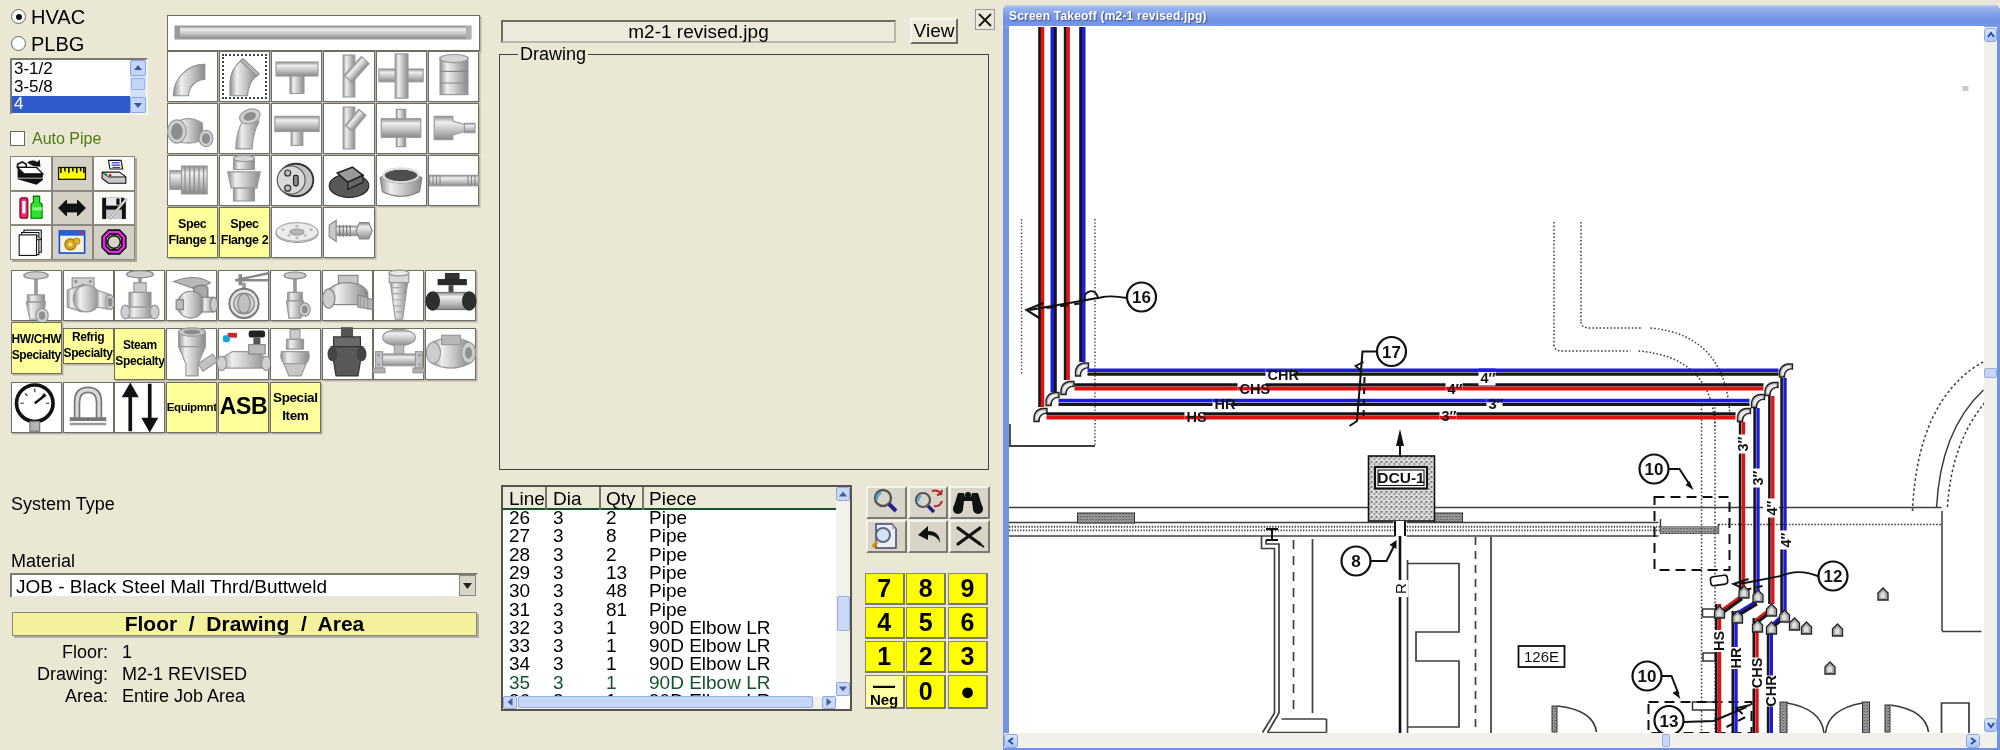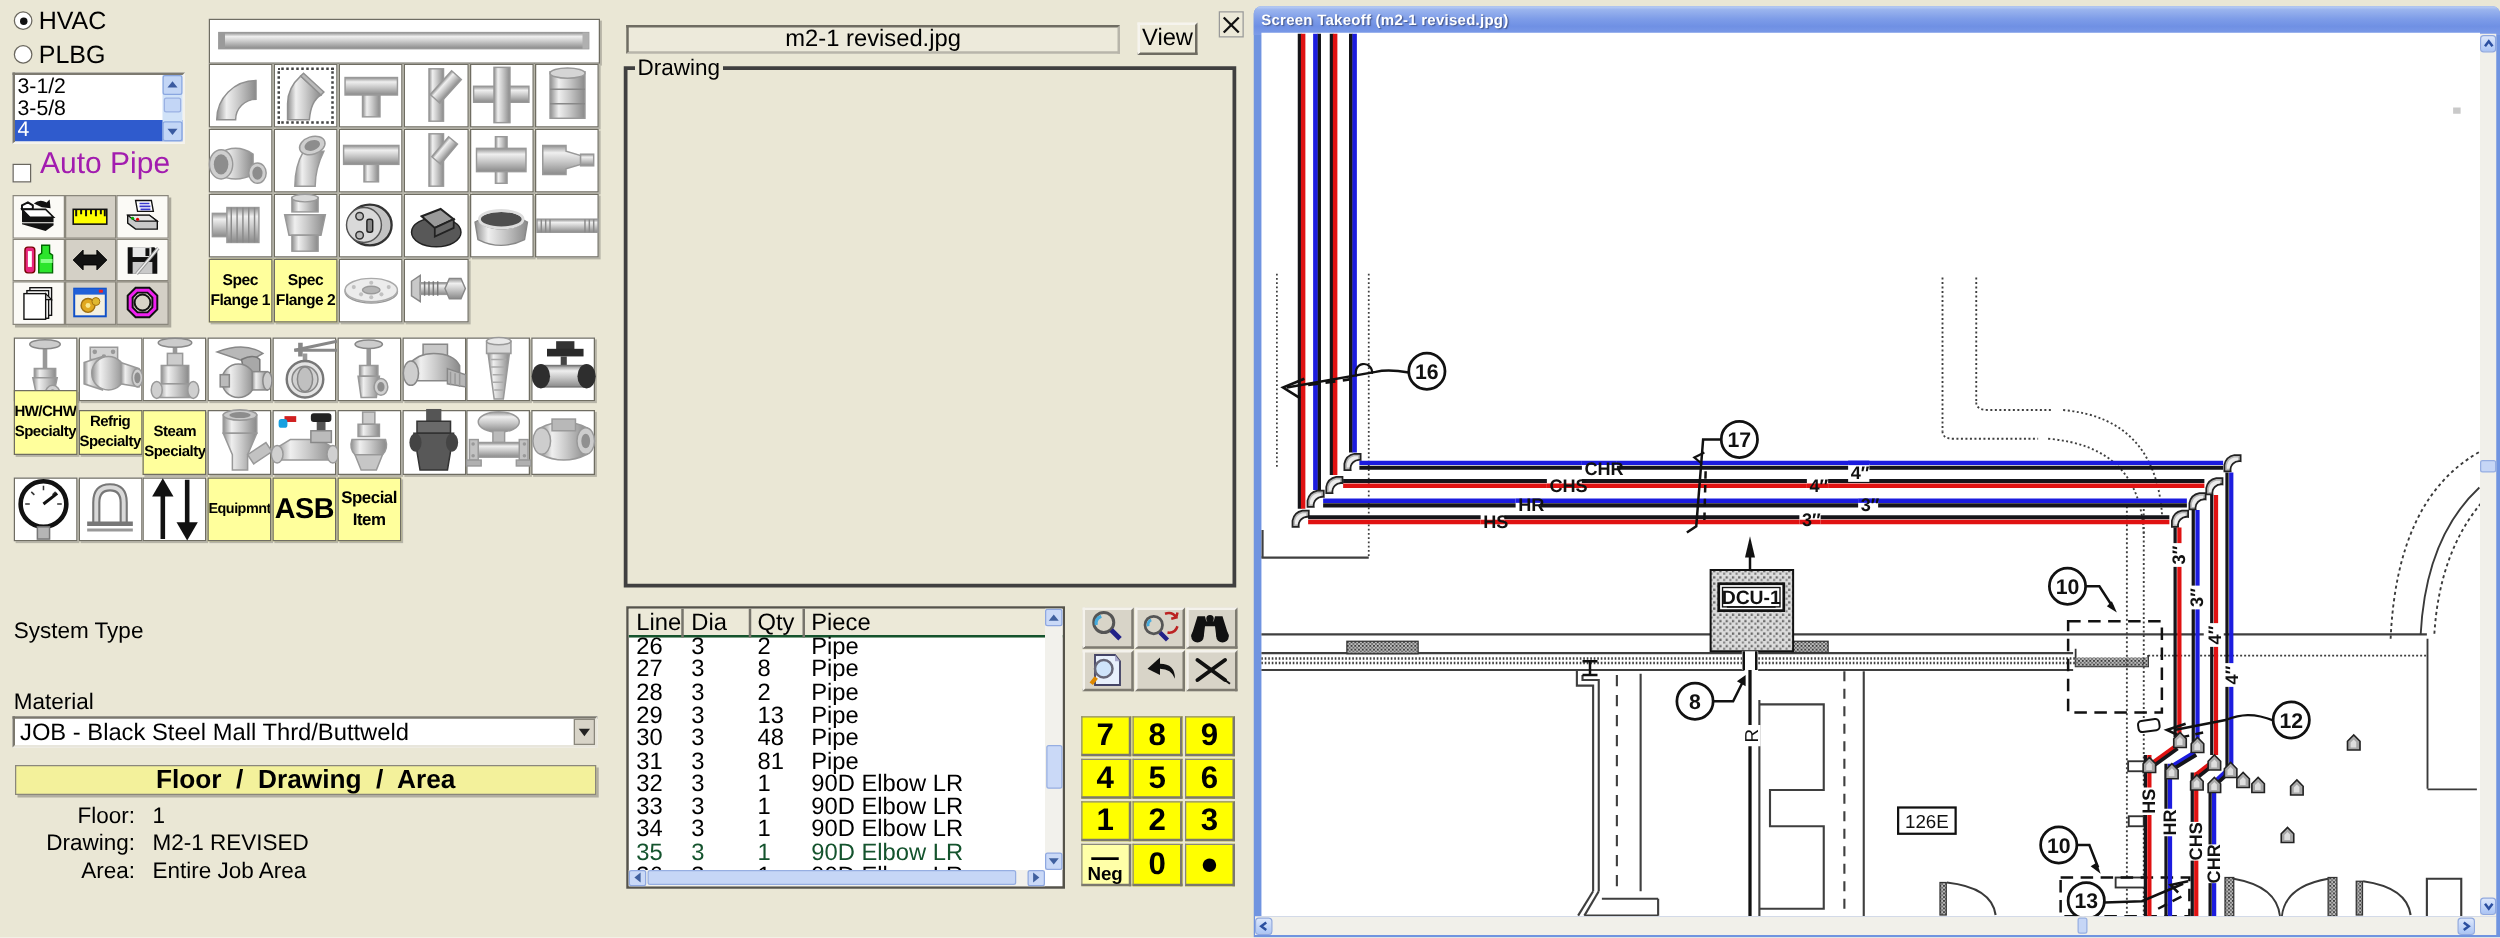--- a/index.html
+++ b/index.html
@@ -56,21 +56,21 @@
       </div>
  <div style="position:absolute;left:1px;top:18px;width:14px;height:12px;background:#c3d6f6;border:1px solid #9ab1e3;border-radius:2px"></div>
  <div style="position:absolute;left:0;bottom:0;width:16px;height:16px;background:#c3d6f6;border:1px solid #89a6e0;border-radius:2px" class="ct">
         <svg width="12" height="10">
           <path d="M6 8 L10 3 L2 3 Z" fill="#3a5aa0"></path>
         </svg>
       </div>
 </div>
 
 <div class="abs" style="left:10px;top:131px;width:15px;height:15px;background:#fff;border:1.5px solid #6a675e"></div>
-<div class="abs" style="left:32px;top:117px;font-size:24px;color:#a21caf">Auto Pipe</div>
+<div class="abs" style="left:32px;top:130px;font-size:16px;color:#4d7c0f">Auto Pipe</div>
 
 <div class="abs ct" style="left:10.0px;top:156.0px;width:41.6px;height:34.5px;background:#fbfaf6;border:1px solid #8a877c;box-shadow:2px 2px 0 rgba(110,108,100,.5)">
       <svg width="34" height="30" viewBox="0 0 38 38">
         <path d="M2 8 L8 5 L13 8 L13 12 L2 12 Z" fill="#fff" stroke="#111" stroke-width="2"></path>
         <path d="M14 6 Q20 1 27 5 L30 2 L31 11 L22 10 Z" fill="#111"></path>
         <path d="M2 12 L26 12 L34 20 L10 20 Z" fill="#fff" stroke="#111" stroke-width="1.6"></path>
         <path d="M10 20 L34 20 L34 25 L2 25 L2 12 Z" fill="#111"></path>
         <path d="M2 27 L26 34 L34 28 L34 26 L2 26 Z" fill="#111"></path>
       </svg>
     </div>
@@ -423,21 +423,21 @@
 <div class="cell ct" style="left:425.2px;top:269.5px;width:51px;height:51px">
       <svg width="48" height="47" viewBox="0 0 50 49">
         <rect x="20" y="6" width="12" height="7" fill="#333"></rect>
         <rect x="14" y="11" width="24" height="5" fill="#2a2a2a"></rect>
         <line x1="25" y1="16" x2="25" y2="22" stroke="#444" stroke-width="4"></line>
         <rect x="12" y="22" width="26" height="14" fill="url(#gv)" stroke="#777"></rect>
         <ellipse cx="10" cy="29" rx="6" ry="8" fill="#2e2e2e"></ellipse>
         <ellipse cx="40" cy="29" rx="6" ry="8" fill="#2e2e2e"></ellipse>
       </svg>
     </div>
-<div class="ycell" style="left:10.8px;top:312px;width:51px;height:52px;font-size:12px;letter-spacing:-0.4px">HW/CHW<br>Specialty</div>
+<div class="ycell" style="left:10.8px;top:322px;width:51px;height:52px;font-size:12px;letter-spacing:-0.4px">HW/CHW<br>Specialty</div>
 <div class="ycell" style="left:62.6px;top:328px;width:51px;height:36px;font-size:12px;letter-spacing:-0.4px">Refrig<br>Specialty</div>
 <div class="ycell" style="left:114.4px;top:328px;width:51px;height:52px;font-size:12px;letter-spacing:-0.4px">Steam<br>Specialty</div>
 <div class="cell ct" style="left:166.2px;top:328px;width:51px;height:52px">
       <svg width="48" height="50" viewBox="0 0 50 52">
         <path d="M14 8 L36 8 L36 20 L14 20 Z" fill="url(#gh)" stroke="#999"></path>
         <ellipse cx="25" cy="8" rx="11" ry="3.4" fill="#c9c9c9" stroke="#999"></ellipse>
         <ellipse cx="25" cy="8" rx="7" ry="2" fill="#8d8d8d"></ellipse>
         <path d="M14 20 L36 20 L30 34 L30 44 L20 44 L20 34 Z" fill="url(#gh)" stroke="#999"></path>
         <path d="M30 34 L42 26 L46 32 L34 40 Z" fill="#c2c2c2" stroke="#999"></path>
       </svg>
@@ -553,21 +553,21 @@
 <div class="abs ct" style="left:501px;top:20px;width:395px;height:23px;background:#edeadb;border:2px solid #6f6c62;border-right-color:#b8b5aa;border-bottom-color:#b8b5aa;font-size:19px">m2-1 revised.jpg</div>
 <div class="abs ct" style="left:910px;top:18px;width:48px;height:26px;background:#edead9;border:2px solid #f6f4ee;border-right-color:#6f6c62;border-bottom-color:#6f6c62;font-size:19px">View</div>
 <div class="abs ct" style="left:975px;top:9px;width:20px;height:21px;background:#ece9d8;border:1px solid #999">
       <svg width="14" height="14">
         <g stroke="#111" stroke-width="1.8">
           <line x1="1" y1="1" x2="13" y2="13"></line>
           <line x1="13" y1="1" x2="1" y2="13"></line>
         </g>
       </svg>
     </div>
-<fieldset class="abs" style="left:499px;top:44px;width:490px;height:426px;border:3px solid #404040;padding:0">
+<fieldset class="abs" style="left:499px;top:44px;width:490px;height:426px;border:1px solid #404040;padding:12px">
 <legend style="margin-left:6px;padding:0 2px;font-size:18px">Drawing</legend>
 </fieldset>
 
 <div class="abs" style="left:501px;top:484.5px;width:351px;height:226px;background:#fff;border:2px solid #55534a">
  <div style="position:absolute;left:0;top:0;width:100%;height:23px;background:#ece9d8;border-bottom:2px solid #14532d">
   <span style="position:absolute;left:6px;top:1px;font-size:19px">Line</span>
   <span style="position:absolute;left:50px;top:1px;font-size:19px">Dia</span>
   <span style="position:absolute;left:103px;top:1px;font-size:19px">Qty</span>
   <span style="position:absolute;left:146px;top:1px;font-size:19px">Piece</span>
   <div style="position:absolute;left:42px;top:0;width:1.5px;height:23px;background:#77756c"></div>

